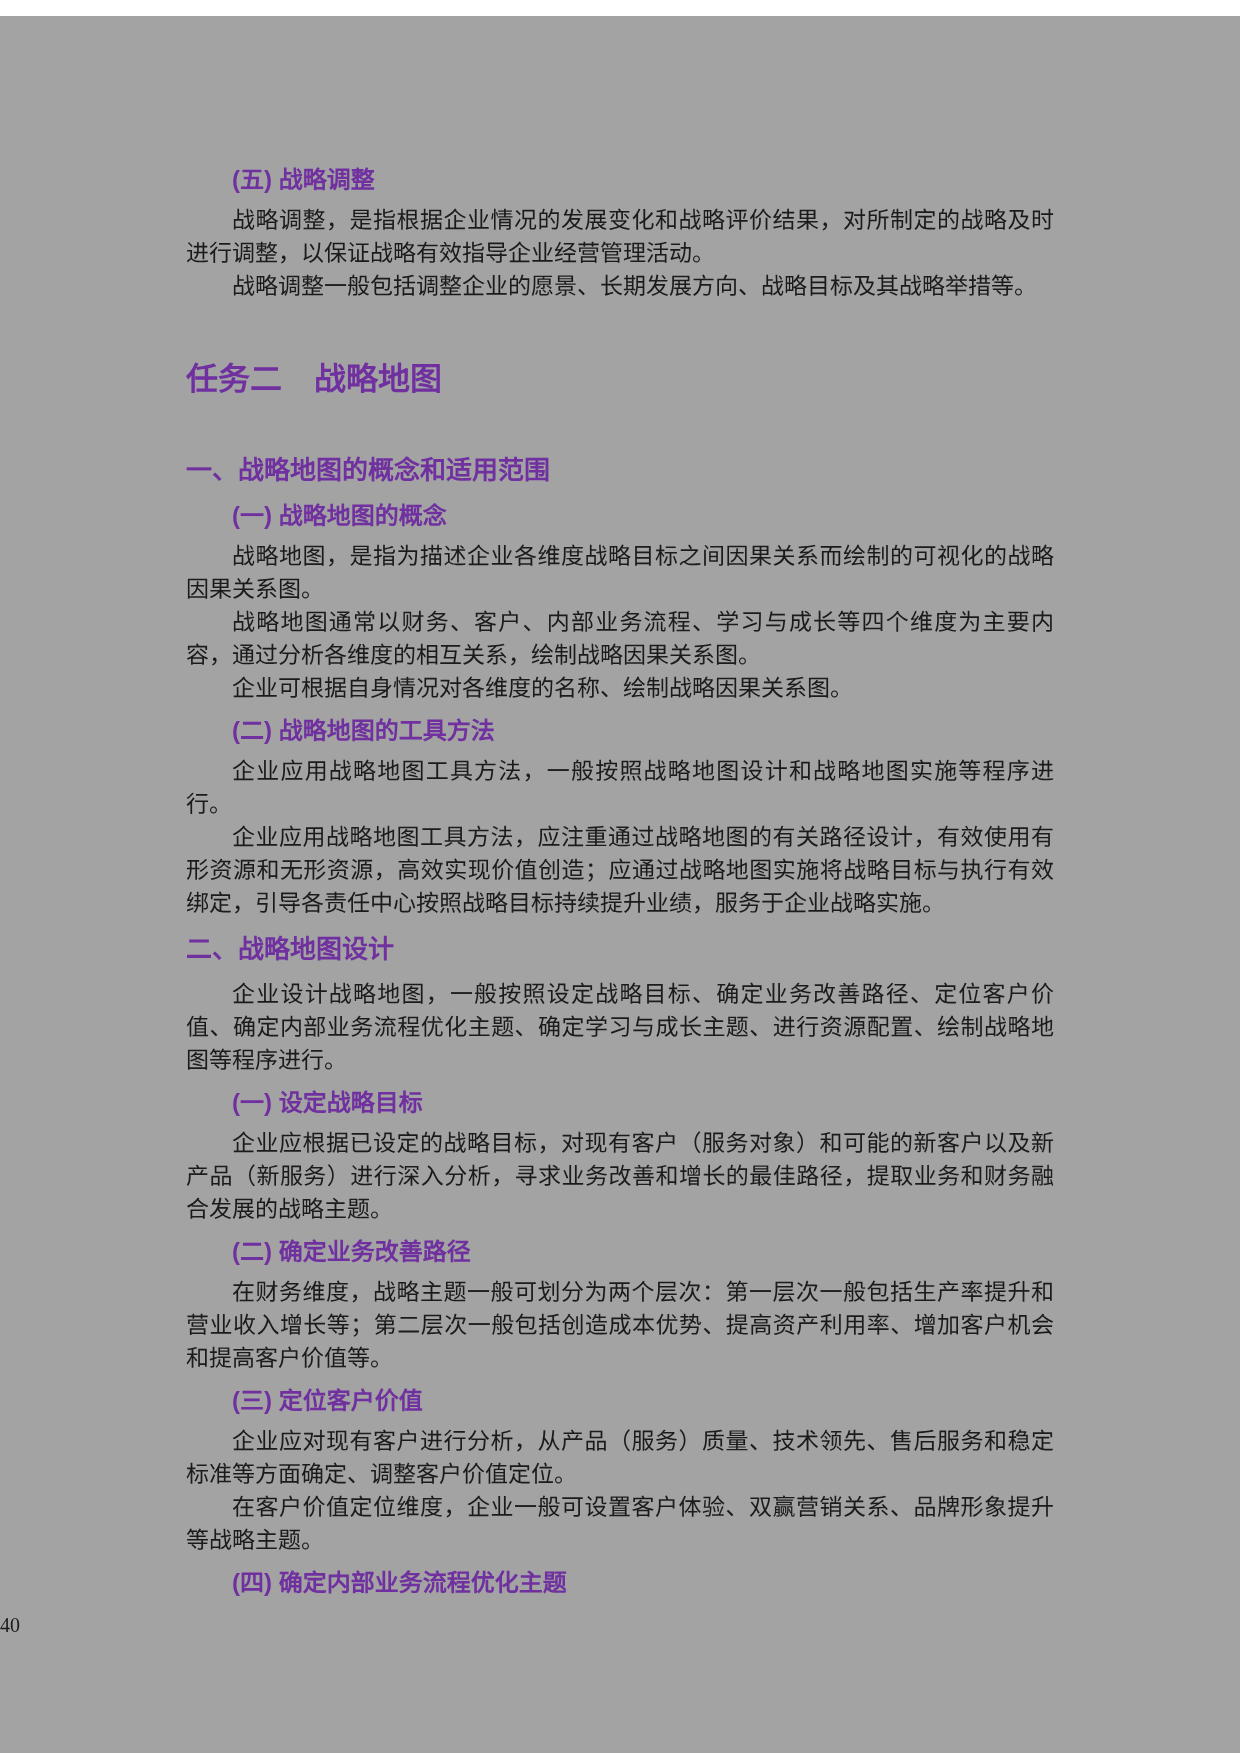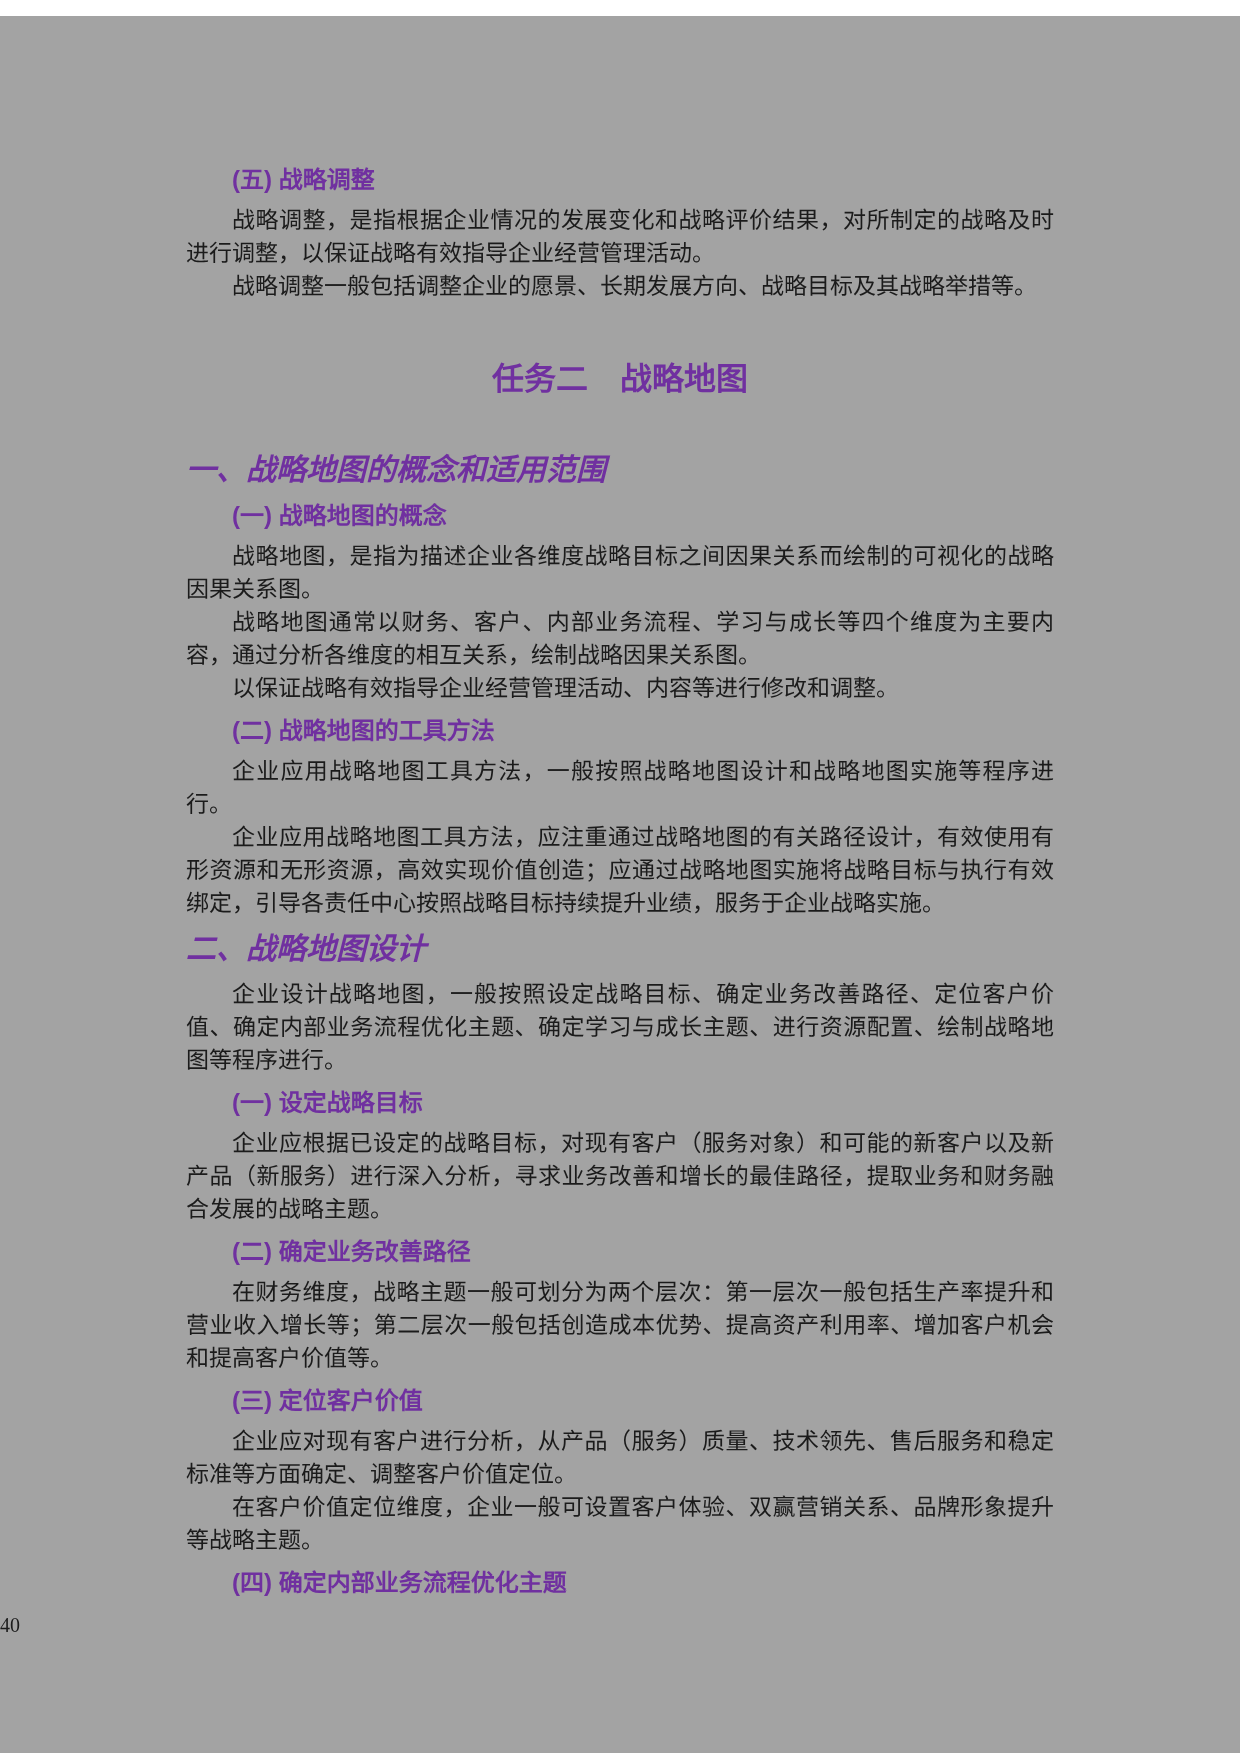--- a/index.html
+++ b/index.html
@@ -22,31 +22,30 @@
     text-align: justify;
     text-indent: 2em;
     color: #1b1b1b;
   }
   .h-task {
     margin: 54px 0 50px 0;
     font-family: "Liberation Sans", "DejaVu Sans", sans-serif;
     font-weight: bold;
     font-size: 32px;
     line-height: 44px;
-    text-align: center;
+    text-align: left;
     color: #7030A0;
   }
   .h-section {
     margin: 10px 0 10px 0;
     font-family: "Liberation Sans", "DejaVu Sans", sans-serif;
     font-weight: bold;
-    font-size: 30px;
+    font-size: 26px;
     line-height: 38px;
     color: #7030A0;
-    font-style: italic;
   }
   .h-sub {
     margin: 9px 0 8px 46px;
     font-family: "Liberation Sans", "DejaVu Sans", sans-serif;
     font-weight: bold;
     font-size: 24px;
     line-height: 33px;
     color: #7030A0;
   }
   .page-footer {
@@ -70,21 +69,21 @@
   <p class="para">战略调整，是指根据企业情况的发展变化和战略评价结果，对所制定的战略及时进行调整，以保证战略有效指导企业经营管理活动。</p>
   <p class="para">战略调整一般包括调整企业的愿景、长期发展方向、战略目标及其战略举措等。</p>
 
   <h1 class="h-task">任务二　战略地图</h1>
 
   <h2 class="h-section">一、战略地图的概念和适用范围</h2>
 
   <h3 class="h-sub">(一) 战略地图的概念</h3>
   <p class="para">战略地图，是指为描述企业各维度战略目标之间因果关系而绘制的可视化的战略因果关系图。</p>
   <p class="para">战略地图通常以财务、客户、内部业务流程、学习与成长等四个维度为主要内容，通过分析各维度的相互关系，绘制战略因果关系图。</p>
-  <p class="para">以保证战略有效指导企业经营管理活动、内容等进行修改和调整。</p>
+  <p class="para">企业可根据自身情况对各维度的名称、绘制战略因果关系图。</p>
 
   <h3 class="h-sub">(二) 战略地图的工具方法</h3>
   <p class="para">企业应用战略地图工具方法，一般按照战略地图设计和战略地图实施等程序进行。</p>
   <p class="para">企业应用战略地图工具方法，应注重通过战略地图的有关路径设计，有效使用有形资源和无形资源，高效实现价值创造；应通过战略地图实施将战略目标与执行有效绑定，引导各责任中心按照战略目标持续提升业绩，服务于企业战略实施。</p>
 
   <h2 class="h-section">二、战略地图设计</h2>
   <p class="para">企业设计战略地图，一般按照设定战略目标、确定业务改善路径、定位客户价值、确定内部业务流程优化主题、确定学习与成长主题、进行资源配置、绘制战略地图等程序进行。</p>
 
   <h3 class="h-sub">(一) 设定战略目标</h3>
   <p class="para">企业应根据已设定的战略目标，对现有客户（服务对象）和可能的新客户以及新产品（新服务）进行深入分析，寻求业务改善和增长的最佳路径，提取业务和财务融合发展的战略主题。</p>

